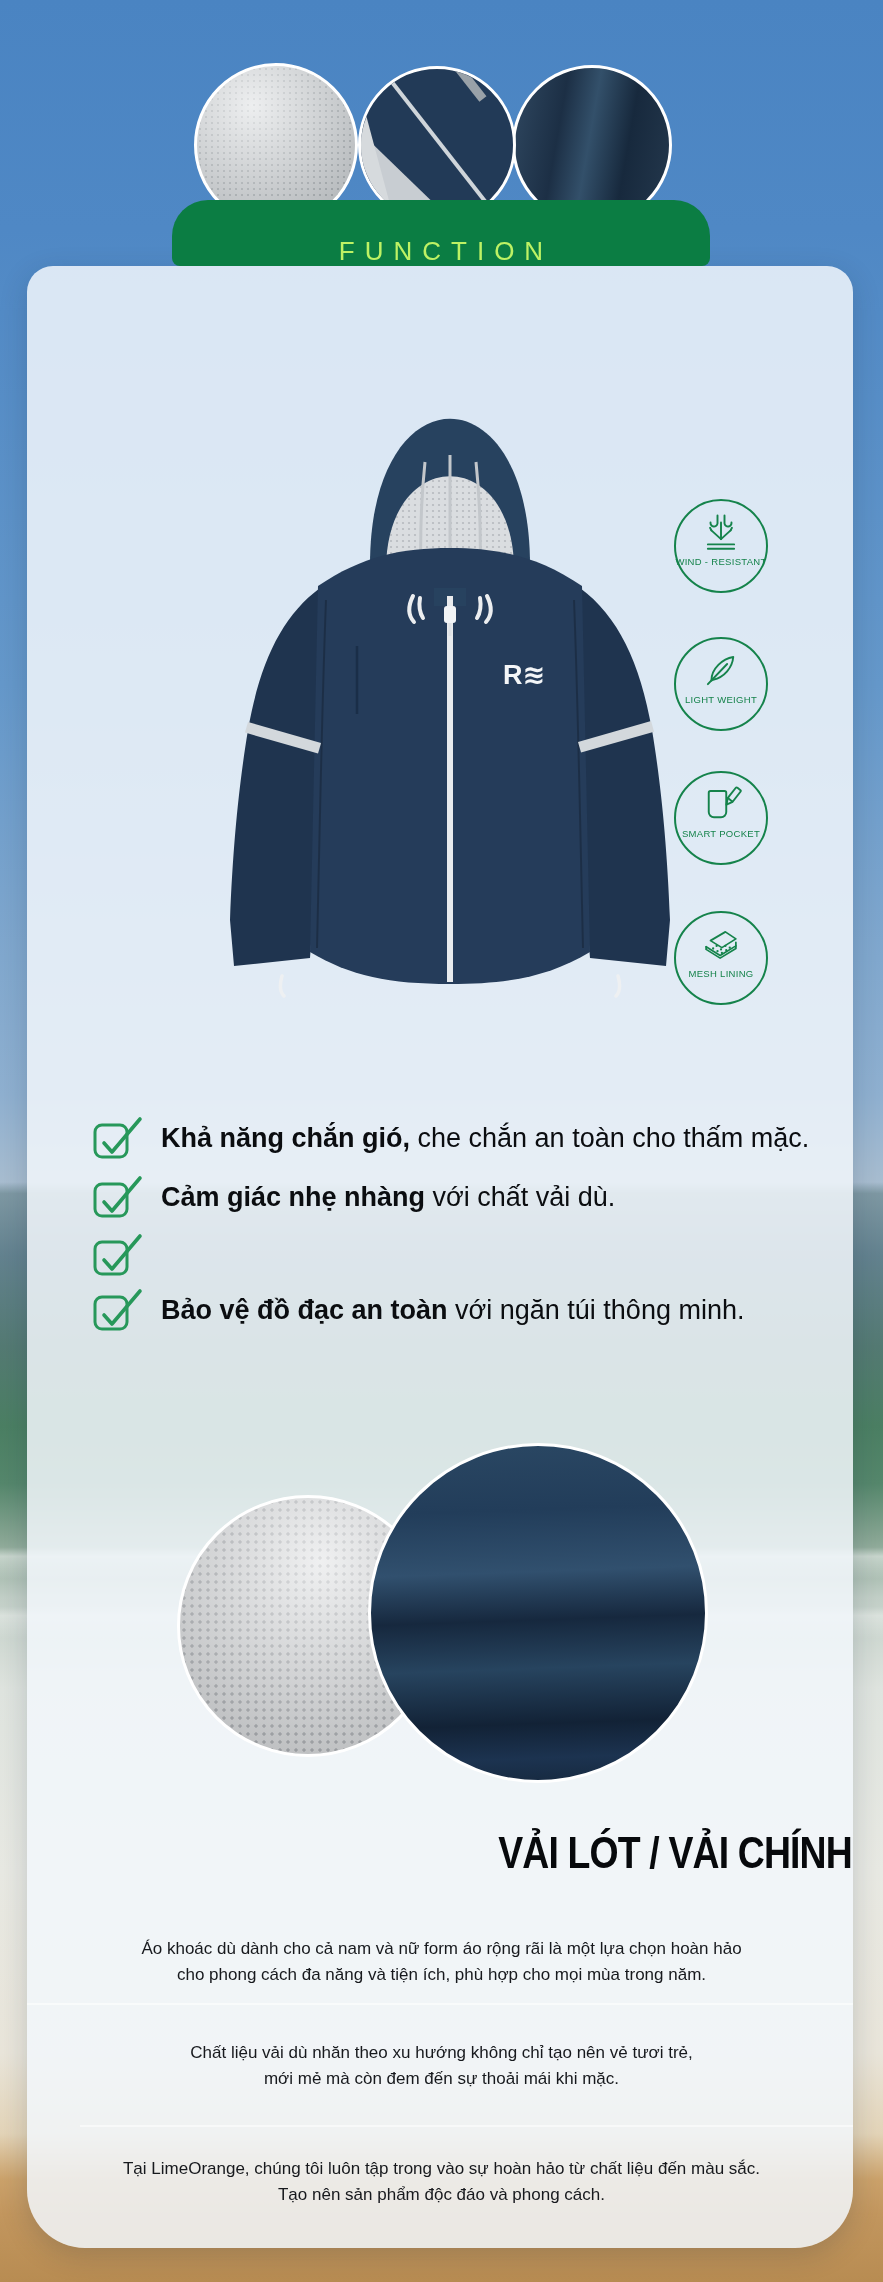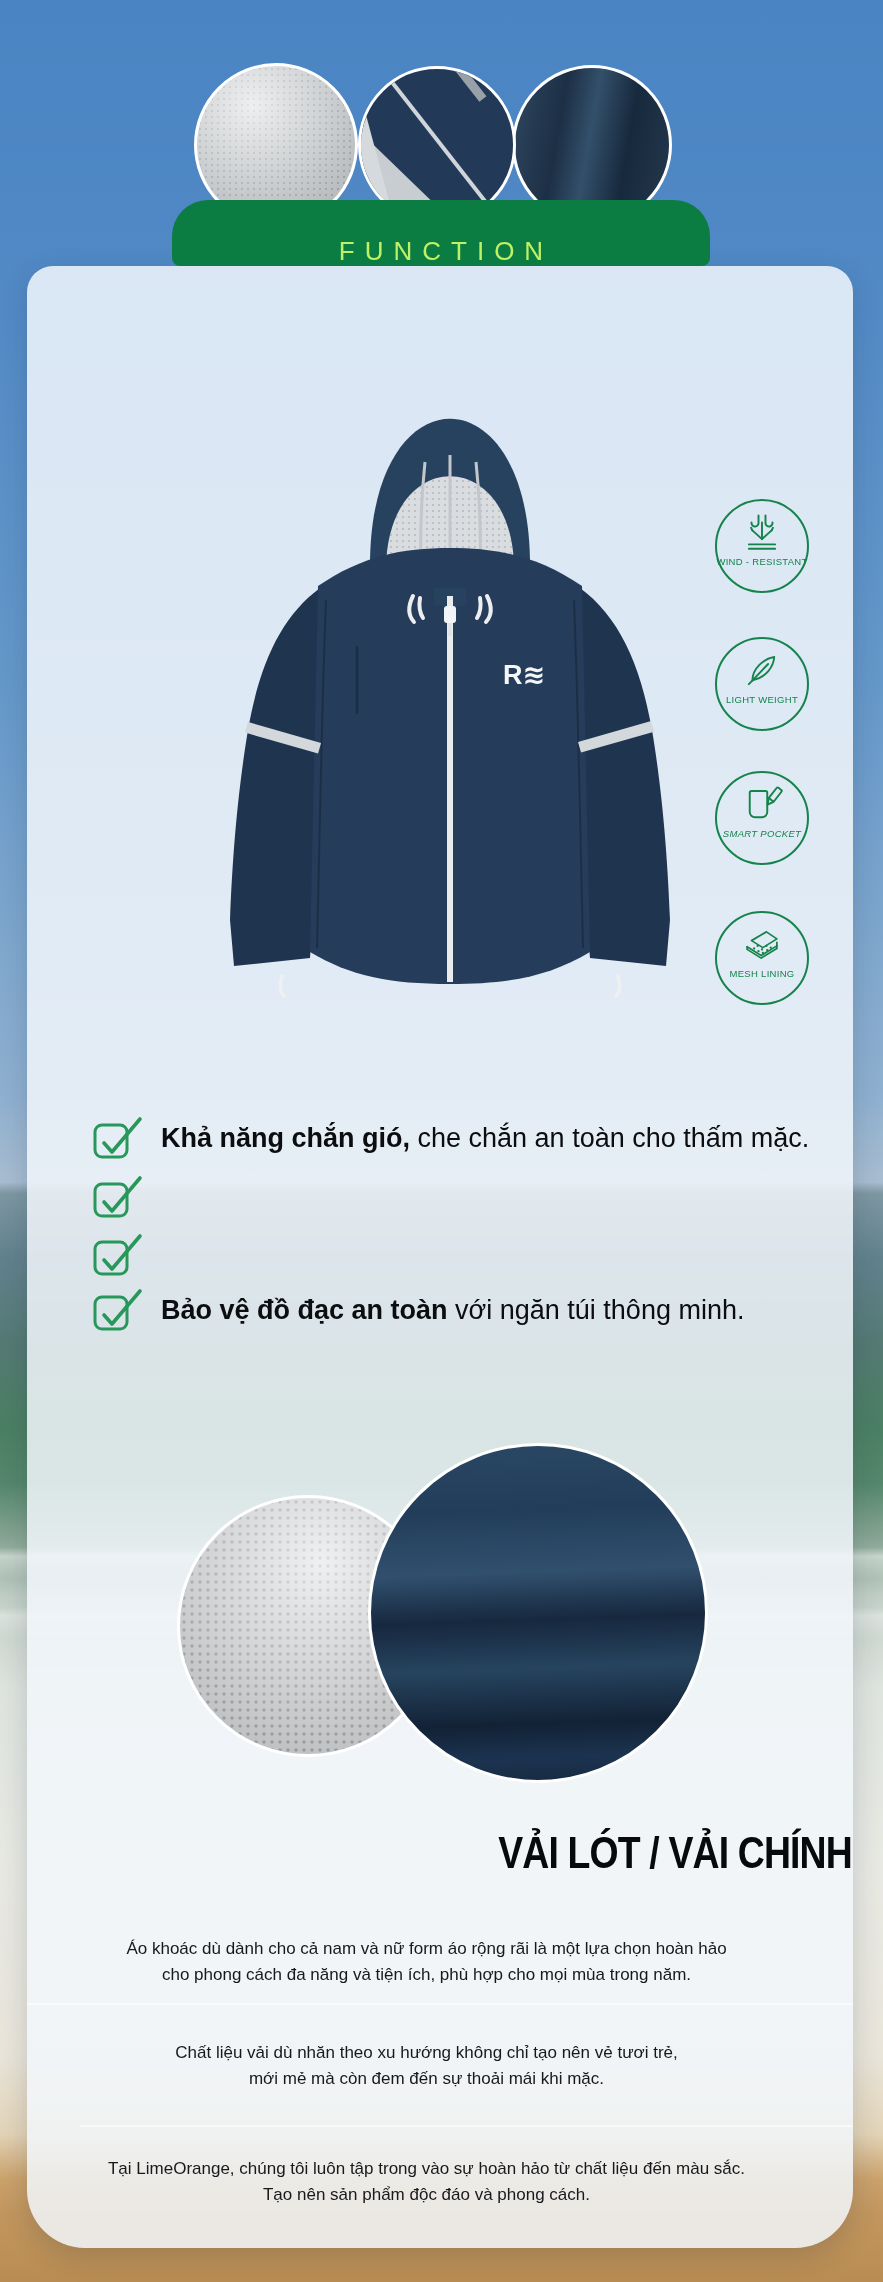--- a/index.html
+++ b/index.html
@@ -47,21 +47,21 @@
   .card{
     position:absolute;left:27px;top:266px;width:826px;height:1982px;z-index:1;
     background:rgba(242,247,251,0.85);
     border-radius:26px 26px 58px 58px;
     box-shadow:0 8px 28px rgba(20,40,60,.18);
   }
   .foam-line{position:absolute;height:2px;background:rgba(255,255,255,.55);z-index:2;}
   
   .jacket{position:absolute;left:220px;top:400px;width:460px;height:600px;z-index:2;}
   
-  .feature{position:absolute;left:715px;width:94px;height:94px;z-index:3;}
+  .feature{position:absolute;left:674px;width:94px;height:94px;z-index:3;}
   .feature .circle{
     width:94px;height:94px;border-radius:50%;border:2px solid #15834b;box-sizing:border-box;
     display:flex;flex-direction:column;align-items:center;justify-content:flex-start;
   }
   .feature svg.glyph{width:42px;height:42px;margin-top:11px;}
   .feature .flabel{margin-top:2px;font-size:9.5px;letter-spacing:.3px;color:#15834b;font-weight:500;white-space:nowrap;}
   
   .check-row{position:absolute;left:93px;height:48px;display:flex;align-items:center;z-index:3;}
   .check-row svg{width:52px;height:46px;flex:0 0 auto;}
   .check-row .txt{margin-left:16px;font-size:27px;color:#0b0d10;white-space:nowrap;}
@@ -74,21 +74,21 @@
     background-size:100% 100%,8px 8px;}
   .swatch-navy-bottom{left:368px;top:1443px;width:340px;height:340px;z-index:3;
     background:linear-gradient(178deg,#2a4763 0%,#223d5a 20%,#31506e 38%,#16283e 52%,#27445f 66%,#122236 82%,#1c3350 92%,#16293f 100%);}
   
   .materials-title{
     position:absolute;left:0;top:1828px;width:883px;text-align:right;z-index:3;
     font-size:44px;font-weight:800;color:#07090c;
   }
   .materials-title span{display:inline-block;transform:scaleX(.85);transform-origin:center;letter-spacing:-1px;}
   .para{
-    position:absolute;left:45px;width:763px;text-align:center;z-index:3;
+    position:absolute;left:60px;width:763px;text-align:center;z-index:3;
     font-size:17px;line-height:1.55;color:#17191d;white-space:pre-line;
   }
   .p1{top:1936px;} .p2{top:2040px;} .p3{top:2156px;}
 </style>
 </head>
 <body>
 
 <div class="bg"></div>
 
 <div class="swatch swatch-mesh-top"></div>
@@ -165,21 +165,21 @@
 </div>
 <div class="feature" style="top:637px;">
   <div class="circle">
     <svg class="glyph" viewBox="0 0 48 48" fill="none" stroke="#15834b" stroke-width="2.2" stroke-linecap="round" stroke-linejoin="round">
       <path d="M13,35 C13,21 26,10 38,8 C37,20 28,31 15,34 Z"></path>
       <path d="M9,39 L31,16"></path>
     </svg>
     <div class="flabel">LIGHT WEIGHT</div>
   </div>
 </div>
-<div class="feature" style="top:771px;font-style:italic;">
+<div class="feature" style="top:771px;">
   <div class="circle">
     <svg class="glyph" viewBox="0 0 48 48" fill="none" stroke="#15834b" stroke-width="2.2" stroke-linecap="round" stroke-linejoin="round">
       <path d="M12,8 h16 a2,2 0 0 1 2,2 v22 a6,6 0 0 1 -6,6 h-8 a6,6 0 0 1 -6,-6 v-22 a2,2 0 0 1 2,-2 z"></path>
       <g transform="rotate(38 37 15)">
         <rect x="33.5" y="3" width="7" height="16" rx="1.5"></rect>
         <path d="M33.5,19 l3.5,7 3.5,-7"></path>
       </g>
     </svg>
     <div class="flabel">SMART POCKET</div>
   </div>
@@ -210,20 +210,21 @@
     <rect x="2" y="10" width="32" height="32" rx="7" stroke-width="3"></rect>
     <path d="M11,28 l8,9 L47,4" stroke-width="3.6" stroke-linecap="round" stroke-linejoin="round"></path>
   </svg>
   <div class="txt"><b>Khả năng chắn gió,</b><span> che chắn an toàn cho thấm mặc.</span></div>
 </div>
 <div class="check-row" style="top:1173px;">
   <svg viewBox="0 0 52 46" fill="none" stroke="#27985a">
     <rect x="2" y="10" width="32" height="32" rx="7" stroke-width="3"></rect>
     <path d="M11,28 l8,9 L47,4" stroke-width="3.6" stroke-linecap="round" stroke-linejoin="round"></path>
   </svg>
+  <div class="txt"><b>Cảm giác nhẹ nhàng</b><span> với chất vải dù.</span></div>
 </div>
 <div class="check-row" style="top:1231px;">
   <svg viewBox="0 0 52 46" fill="none" stroke="#27985a">
     <rect x="2" y="10" width="32" height="32" rx="7" stroke-width="3"></rect>
     <path d="M11,28 l8,9 L47,4" stroke-width="3.6" stroke-linecap="round" stroke-linejoin="round"></path>
   </svg>
 </div>
 <div class="check-row" style="top:1286px;text-align:center;">
   <svg viewBox="0 0 52 46" fill="none" stroke="#27985a">
     <rect x="2" y="10" width="32" height="32" rx="7" stroke-width="3"></rect>

